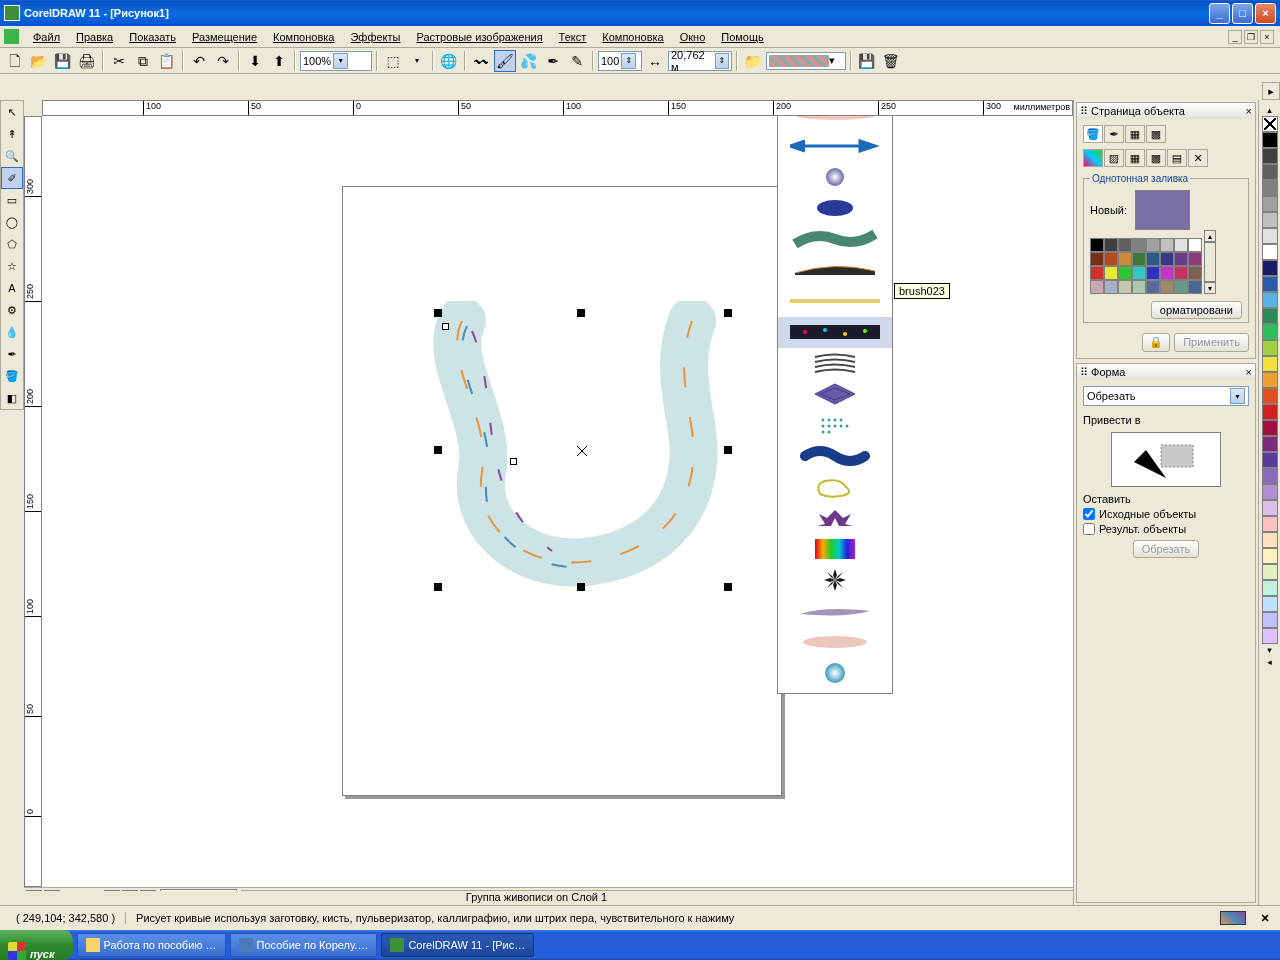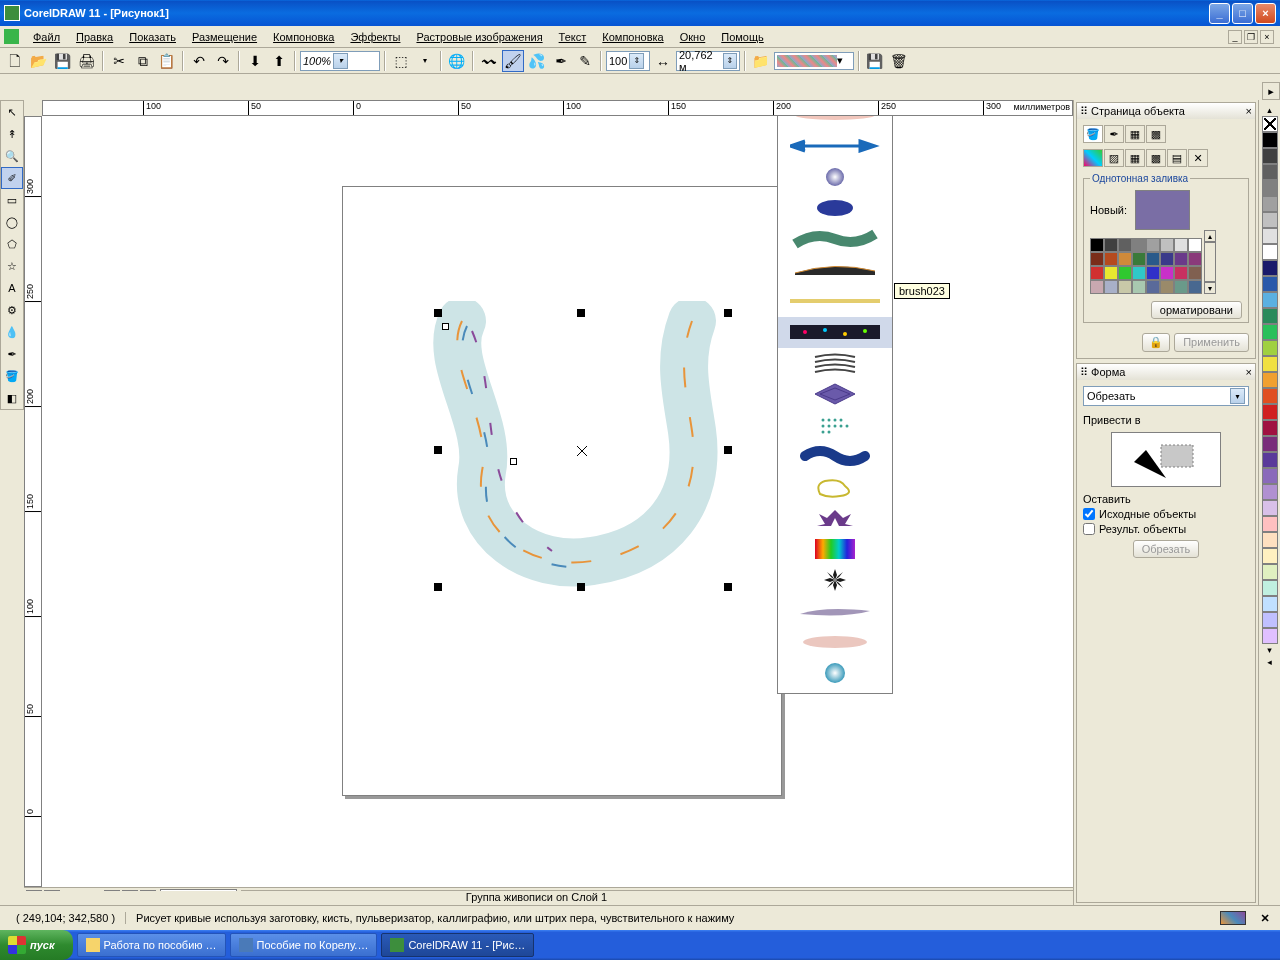--- a/index.html
+++ b/index.html
@@ -100,21 +100,21 @@
 
 
 .statusbar{position:absolute;left:0;right:0;bottom:30px;height:25px;background:#ece9d8;border-top:1px solid #aca899;display:flex;align-items:center;padding:0 6px;font-size:10px;}
 .statusbar .sect{padding:0 10px;}
 .statusbar .sect:first-child{border-right:1px solid #aca899;}
 .statusbar .rightstat{margin-left:auto;display:flex;gap:10px;align-items:center;}
 .statx{width:18px;height:14px;display:inline-flex;align-items:center;justify-content:center;font-weight:bold;}
 
 
 .taskbar{position:absolute;left:0;right:0;bottom:0;height:30px;background:linear-gradient(#3c81f3,#245edb 8%,#245edb 92%,#1a48ab);display:flex;align-items:center;}
-.startbtn{height:30px;padding:0 18px 0 8px;background:linear-gradient(#5fb55f,#2e8a2e 50%,#257b25);color:#fff;font-weight:bold;font-style:italic;display:flex;align-items:center;gap:4px;border-radius:0 10px 10px 0;}
+.startbtn{height:30px;padding:0 18px 0 8px;background:linear-gradient(#5fb55f,#2e8a2e 50%,#257b25);color:#fff;font-weight:bold;font-style:italic;display:flex;align-items:flex-end;gap:4px;border-radius:0 10px 10px 0;}
 .tbtask{height:24px;background:linear-gradient(#5a8fe8,#3a6fd0);border:1px solid #2454b8;border-radius:2px;margin-left:4px;padding:0 8px;color:#fff;display:flex;align-items:center;gap:4px;max-width:165px;overflow:hidden;white-space:nowrap;}
 .tbtask.active{background:linear-gradient(#2a5ab8,#1e4798);border-color:#16336e;}
 .systray{margin-left:auto;height:30px;background:linear-gradient(#1a9eed,#1088d4);display:flex;align-items:center;padding:0 8px;gap:4px;color:#fff;}
 .trayico{width:16px;height:16px;display:inline-block;}
 
 .hint-line{position:absolute;left:0;right:207px;bottom:30px;height:14px;display:flex;justify-content:center;font-size:10px;background:#ece9d8;}
 </style>
 </head>
 <body>
 
@@ -178,21 +178,21 @@
       <span class="icon">↷</span>
     </span>
   <span class="tbsep"></span>
   <span class="tbbtn">
       <span class="icon">⬇</span>
     </span>
   <span class="tbbtn">
       <span class="icon">⬆</span>
     </span>
   <span class="tbsep"></span>
-  <span class="tbcombo" style="width:80px;font-style:italic;">
+  <span class="tbcombo" style="width:72px;">
     <span>100%</span>
     <span class="cbtn">▾</span>
   </span>
   <span class="tbsep"></span>
   <span class="tbbtn">
       <span class="icon">⬚</span>
     </span>
   <span class="tbbtn">
       <span class="icon" style="font-size:8px;">▾</span>
     </span>

